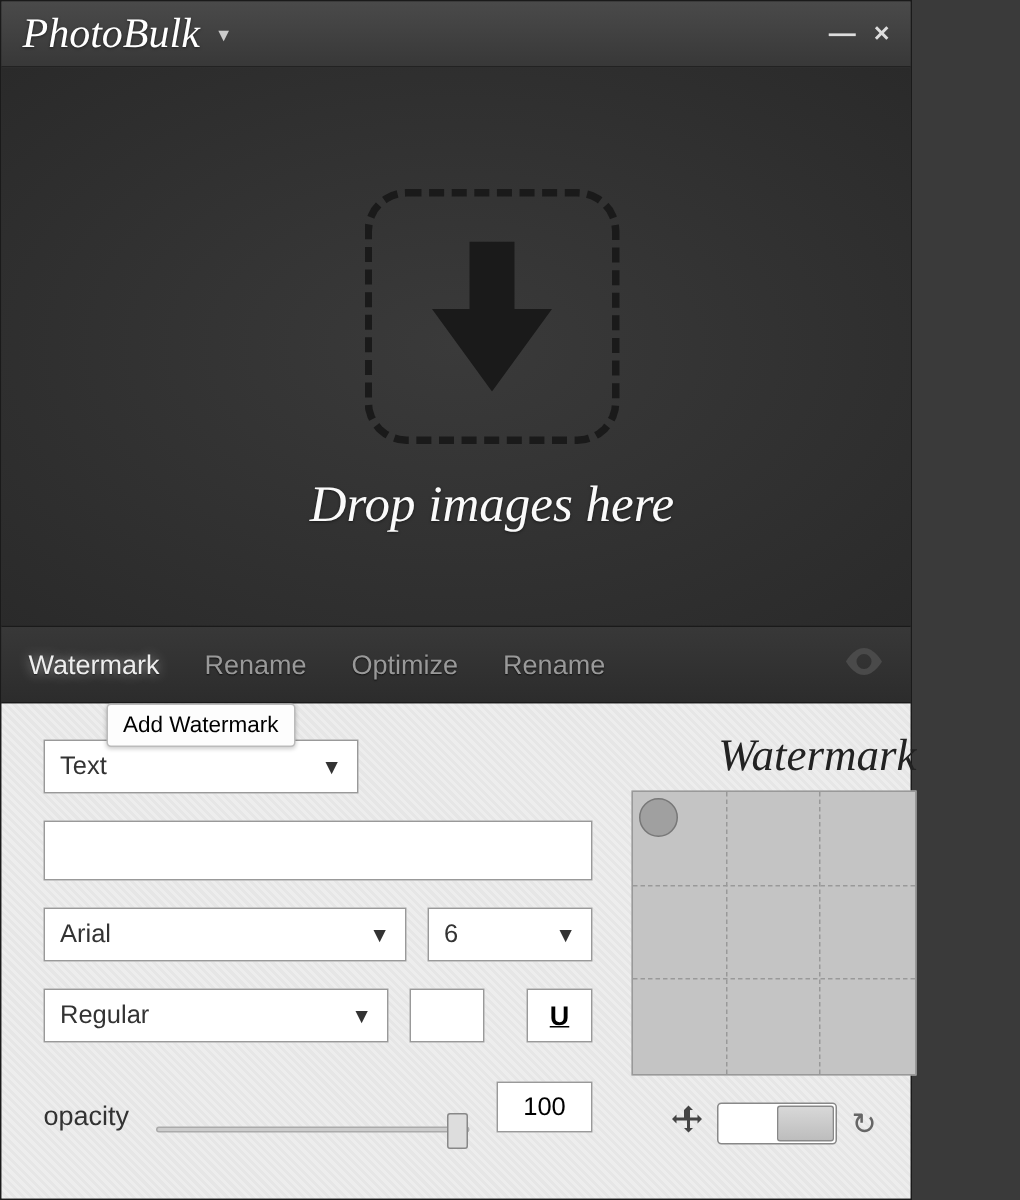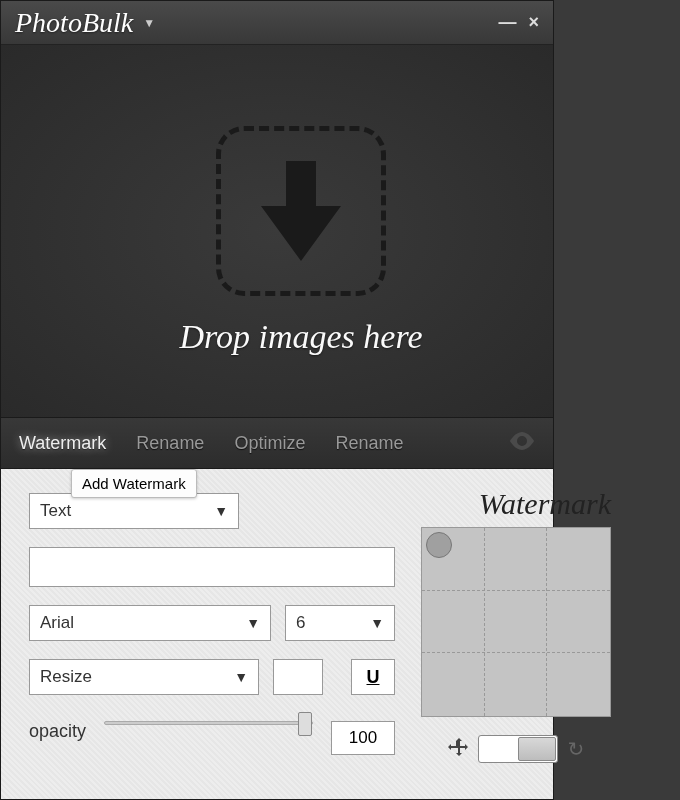--- a/index.html
+++ b/index.html
@@ -1,18 +1,18 @@
 <!DOCTYPE html>
 <html><head>
 <meta charset="utf-8">
 <style>
   * { margin: 0; padding: 0; box-sizing: border-box; }
   body { width: 680px; height: 800px; background: #3a3a3a; font-family: Arial, sans-serif; overflow: hidden; }
   
-  .window { width: 554px; height: 800px; background: #3e3e3e; display: flex; flex-direction: column; border: 1px solid #1a1a1a; }
+  .window { width: 608px; height: 800px; background: #3e3e3e; display: flex; flex-direction: column; border: 1px solid #1a1a1a; }
   
   .titlebar { height: 44px; background: linear-gradient(#4a4a4a, #383838); display: flex; align-items: center; padding: 0 14px; border-bottom: 1px solid #222; }
   .app-title { font-family: 'Brush Script MT', cursive; font-size: 28px; color: #fff; font-style: italic; text-shadow: 0 1px 2px rgba(0,0,0,0.5); }
   .title-arrow { color: #ccc; margin-left: 10px; font-size: 12px; cursor: pointer; }
   .title-spacer { flex: 1; }
   .win-btn { color: #ddd; font-size: 18px; margin-left: 12px; cursor: pointer; font-weight: bold; }
   
   .drop-area { height: 372px; background: radial-gradient(ellipse at center, #3a3a3a, #2a2a2a); display: flex; flex-direction: column; align-items: center; justify-content: center; padding-left: 48px; }
   .drop-box { width: 170px; height: 170px; border: 5px dashed #1a1a1a; border-radius: 28px; display: flex; align-items: center; justify-content: center; margin-top: 20px; }
   .drop-arrow { width: 80px; height: 100px; }
@@ -37,21 +37,21 @@
   
   .text-input { height: 40px; background: #fff; border: 1px solid #999; width: 100%; padding: 0 8px; font-size: 16px; }
   
   .row { display: flex; gap: 14px; align-items: center; }
   .row .grow { flex: 1; }
   .row .small { width: 110px; }
   
   .color-swatch { width: 50px; height: 36px; background: #fff; border: 1px solid #999; cursor: pointer; }
   .underline-btn { width: 44px; height: 36px; background: #fff; border: 1px solid #999; display: flex; align-items: center; justify-content: center; font-size: 18px; font-weight: bold; text-decoration: underline; cursor: pointer; }
   
-  .opacity-row { display: flex; align-items: flex-start; gap: 18px; margin-top: 8px; }
+  .opacity-row { display: flex; align-items: flex-end; gap: 18px; margin-top: 8px; }
   .opacity-label { font-size: 18px; color: #333; }
   .slider { flex: 1; height: 4px; background: #ccc; border: 1px solid #aaa; border-radius: 2px; position: relative; cursor: pointer; }
   .slider-thumb { position: absolute; right: 0; top: -10px; width: 14px; height: 24px; background: #ddd; border: 1px solid #888; border-radius: 2px; }
   .opacity-val { width: 64px; height: 34px; background: #fff; border: 1px solid #999; text-align: center; font-size: 17px; display: flex; align-items: center; justify-content: center; }
   
   .right-title { font-family: 'Brush Script MT', cursive; font-size: 30px; color: #222; font-style: italic; align-self: flex-end; margin-bottom: 6px; margin-top: -6px; }
   .preview-box { width: 190px; height: 190px; background: #c4c4c4; border: 1px solid #999; position: relative; }
   .preview-box .gridline-v { position: absolute; top: 0; bottom: 0; width: 1px; border-left: 1px dashed #999; }
   .preview-box .gridline-h { position: absolute; left: 0; right: 0; height: 1px; border-top: 1px dashed #999; }
   .preview-marker { position: absolute; top: 4px; left: 4px; width: 26px; height: 26px; border-radius: 50%; background: #a0a0a0; border: 1px solid #777; cursor: grab; }
@@ -116,21 +116,21 @@
             <span class="chev">▼</span>
           </div>
           <div class="select-box small">
             <span>6</span>
             <span class="chev">▼</span>
           </div>
         </div>
 
         <div class="row">
           <div class="select-box" style="width:230px">
-            <span>Resize</span>
+            <span>Regular</span>
             <span class="chev">▼</span>
           </div>
           <div class="color-swatch"></div>
           <div style="flex:1"></div>
           <div class="underline-btn">U</div>
         </div>
 
         <div class="opacity-row">
           <span class="opacity-label">opacity</span>
           <div class="slider">

